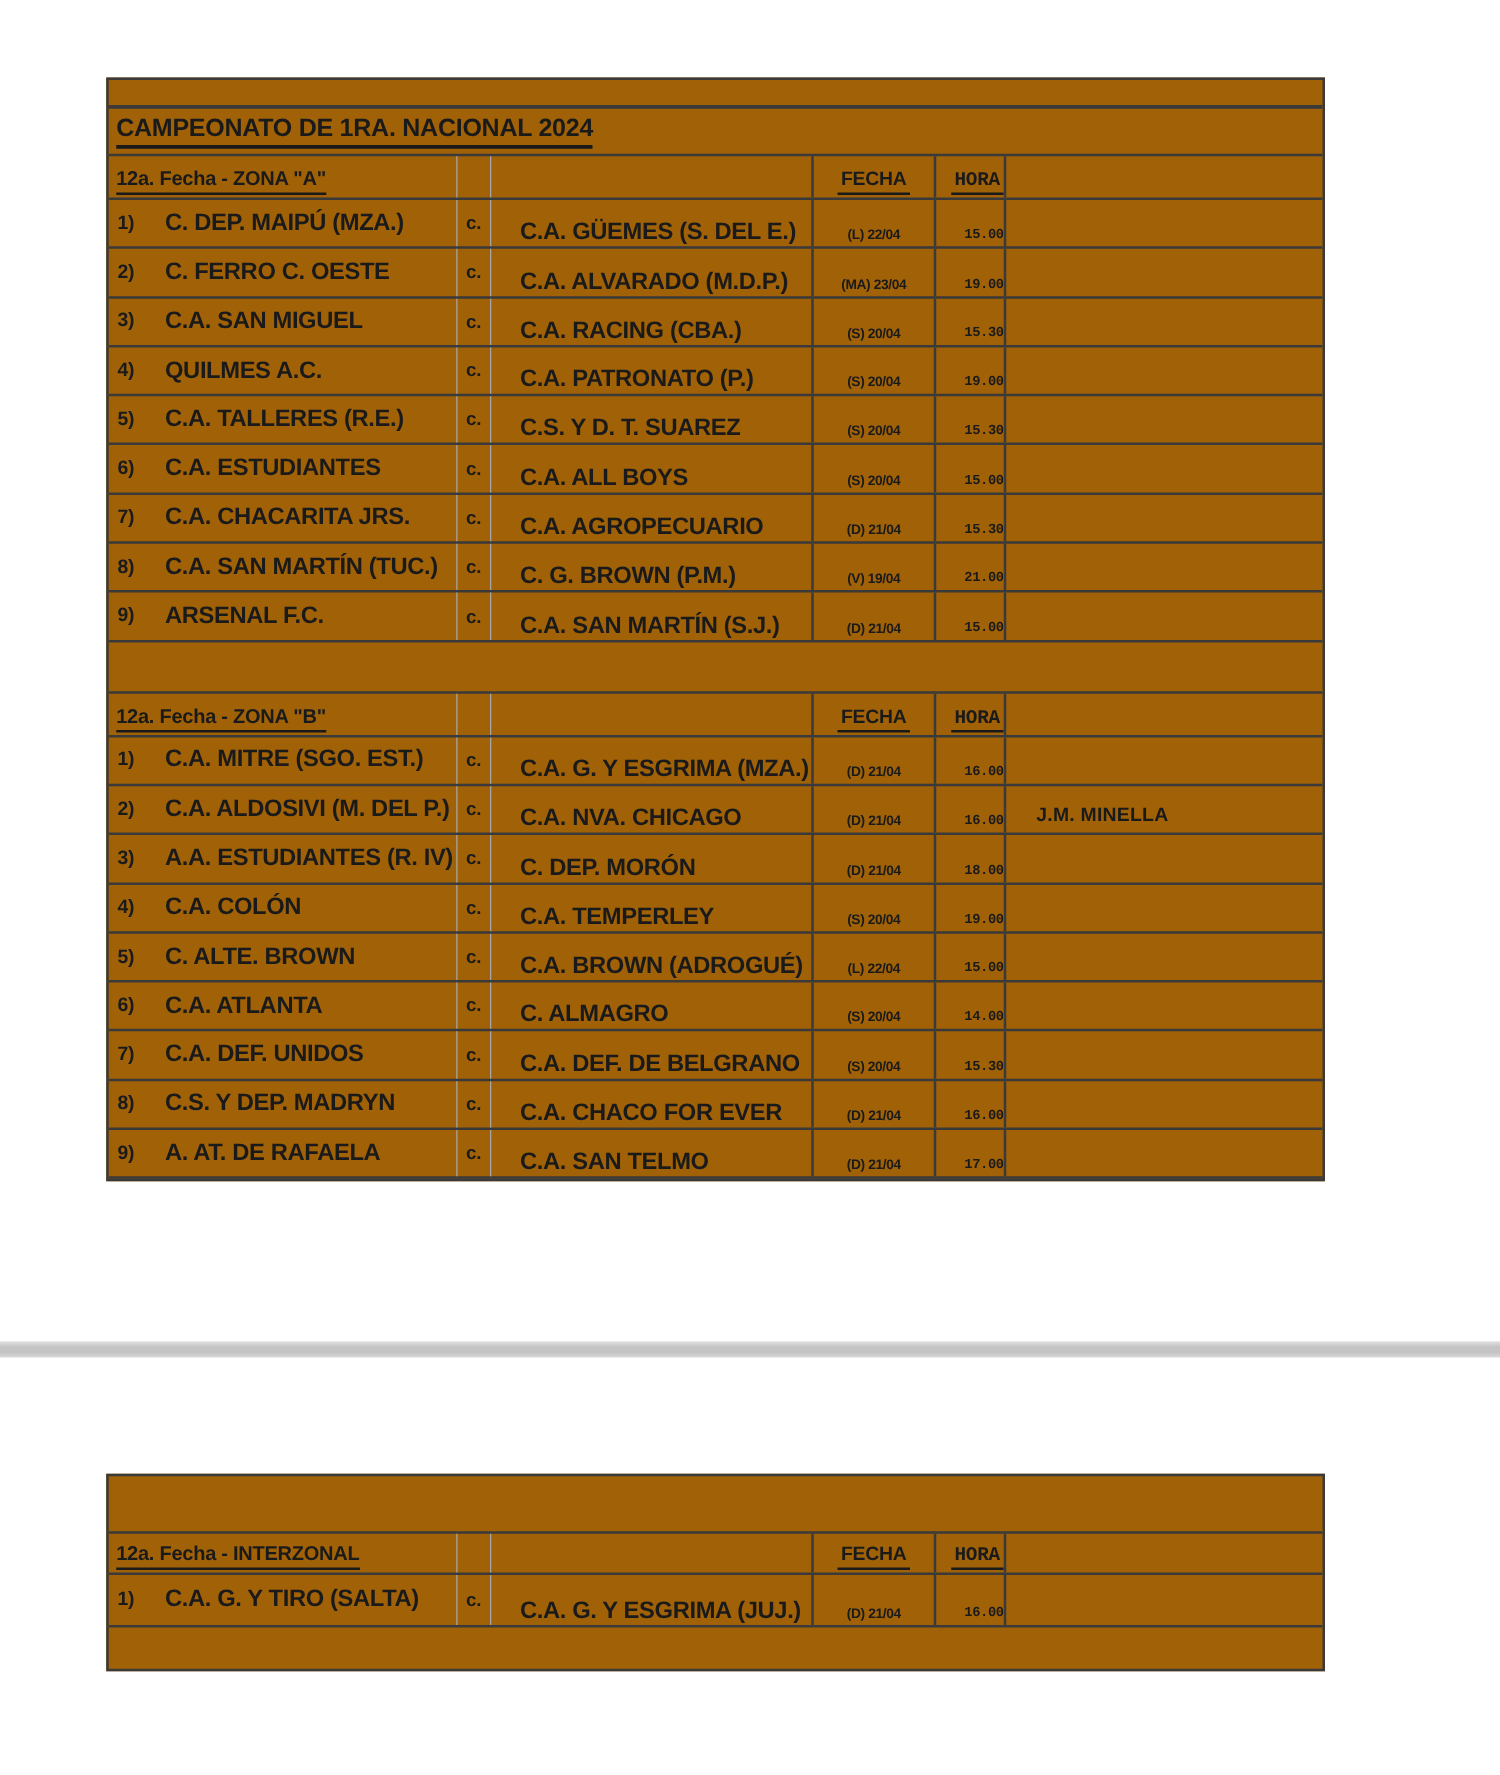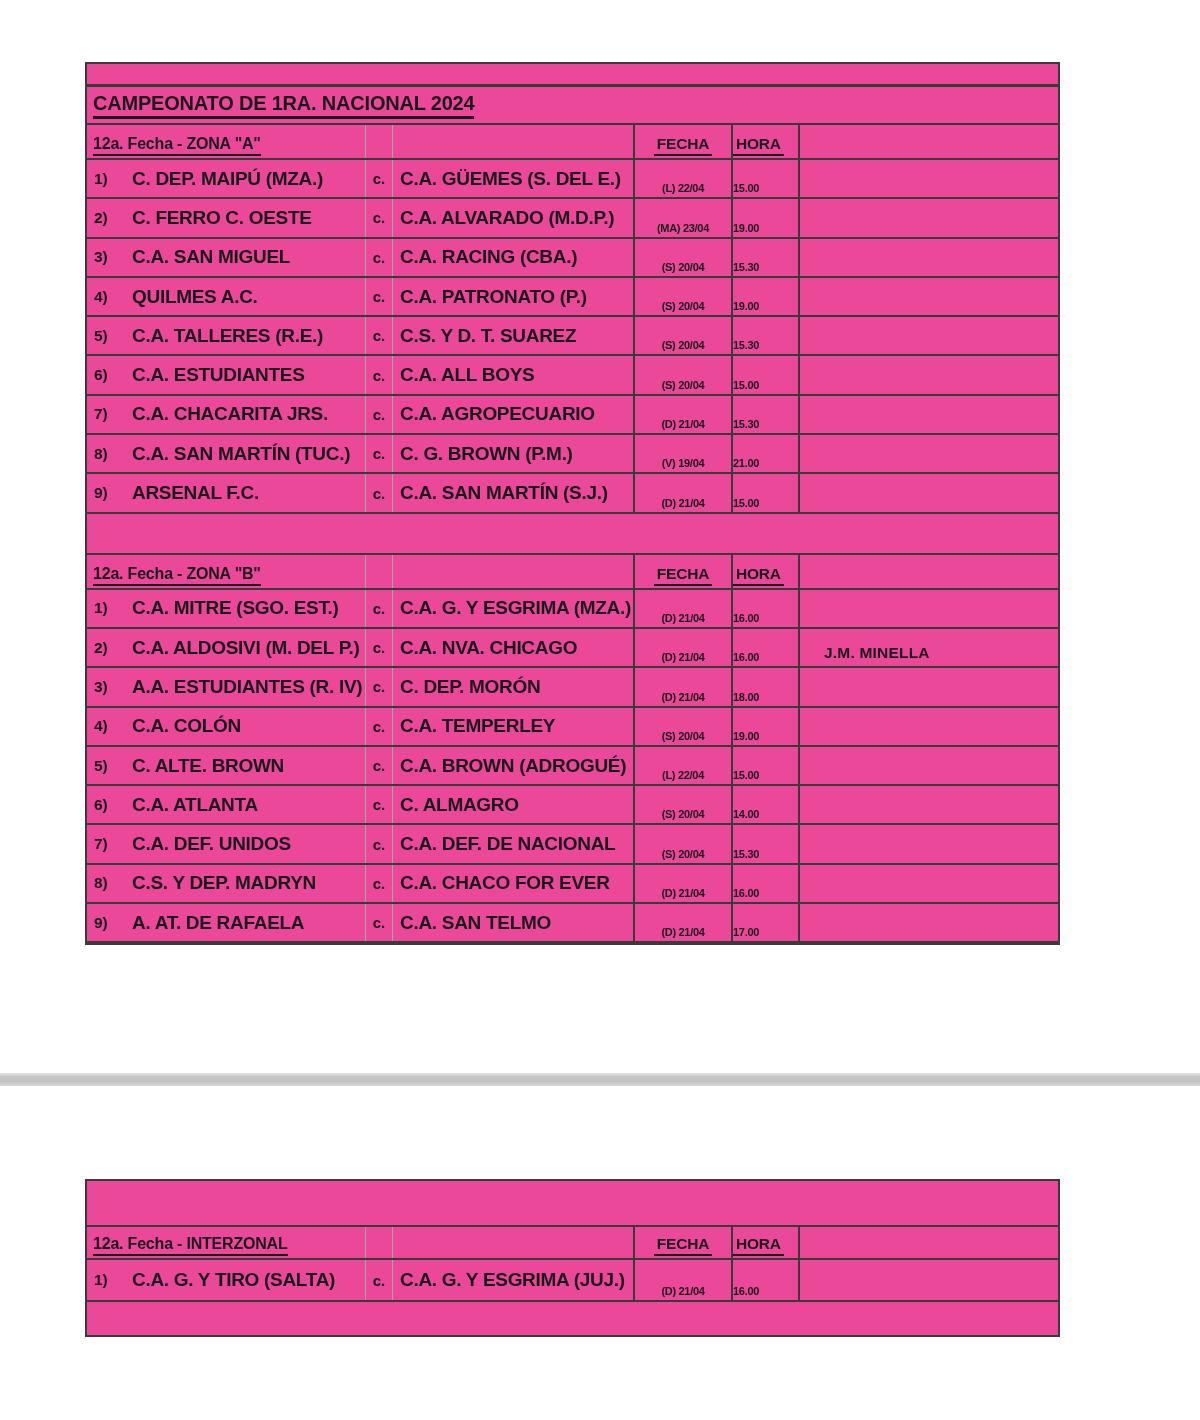--- a/index.html
+++ b/index.html
@@ -3,21 +3,21 @@
 <meta charset="utf-8">
 <style>
   html,body { margin:0; padding:0; }
   body {
     width:1200px; height:1420px; background:#ffffff;
     font-family:"Liberation Sans", sans-serif; font-weight:bold; color:#1a1a1a;
     position:relative; overflow:hidden;
     -webkit-font-smoothing:antialiased;
   }
   .tbl {
-    position:absolute; left:85px; width:975px; background:#ec4899;
+    position:absolute; left:85px; width:975px; background:#a16207;
     border:2px solid #3a3a3a; box-sizing:border-box;
   }
   #table-top { top:62px; }
   #table-bottom { top:1179px; }
 
   .row { display:flex; align-items:stretch; box-sizing:border-box; border-bottom:2px solid #3a3a3a; }
   .row:last-child { border-bottom:none; }
   section .row:last-child { border-bottom:2px solid #3a3a3a; }
   section [data-role="rows"] .row { border-bottom:2px solid #3a3a3a; }
 
@@ -28,25 +28,25 @@
   .r-spacer   { height:41px; }
   .r-blank2a  { height:46px; }
   .r-sechdr2  { height:33px; }
   .r-data2    { height:42px; }
   .r-blank2b  { height:33px; border-bottom:none; }
 
   .cell { box-sizing:border-box; display:flex; overflow:hidden; }
   .c-home  { width:278px; align-items:center; }
   .c-vs    { width:28px;  align-items:center; justify-content:center;
              border-left:1px solid #a6a6a6; border-right:1px solid #a6a6a6; }
-  .c-away  { width:240px; align-items:center; padding-left:7px; }
+  .c-away  { width:240px; align-items:flex-end; padding-left:7px;margin-left:16px; }
   .c-fecha { width:98px;  align-items:flex-end; justify-content:center; padding-bottom:3px;
              border-left:2px solid #3a3a3a; }
-  .c-hora  { width:67px;  align-items:flex-end; justify-content:flex-start; padding-bottom:3px;
-             border-left:2px solid #3a3a3a; }
+  .c-hora  { width:56px;  align-items:flex-end; justify-content:flex-end; padding-bottom:3px;
+             border-left:2px solid #3a3a3a;font-family:Liberation Mono, monospace; }
   .c-nota  { flex:1; align-items:flex-end; justify-content:flex-start; padding:0 0 4px 24px;
              border-left:2px solid #3a3a3a; }
 
   .r-sechdr .c-home, .r-sechdr2 .c-home { align-items:flex-end; padding:0 0 2px 6px; }
   .r-sechdr .c-fecha, .r-sechdr .c-hora,
   .r-sechdr2 .c-fecha, .r-sechdr2 .c-hora { align-items:flex-end; padding-bottom:2px; }
 
   .num  { width:38px; padding-left:7px; font-size:15.5px; letter-spacing:-0.2px; }
   .team { font-size:19px; letter-spacing:-0.3px; white-space:nowrap; }
   .vs-txt { font-size:15px; }
@@ -431,21 +431,21 @@
   </div>
         <div class="row r-data">
     <div class="cell c-home">
       <span class="num" data-role="num">7)</span>
       <span class="team" data-role="home">C.A. DEF. UNIDOS</span>
     </div>
     <div class="cell c-vs">
       <span class="vs-txt" data-role="vs">c.</span>
     </div>
     <div class="cell c-away">
-      <span class="team" data-role="away">C.A. DEF. DE NACIONAL</span>
+      <span class="team" data-role="away">C.A. DEF. DE BELGRANO</span>
     </div>
     <div class="cell c-fecha">
       <span class="dt" data-role="fecha">(S) 20/04</span>
     </div>
     <div class="cell c-hora">
       <span class="dt" data-role="hora">15.30</span>
     </div>
     <div class="cell c-nota">
       <span class="note-txt" data-role="nota"></span>
     </div>

